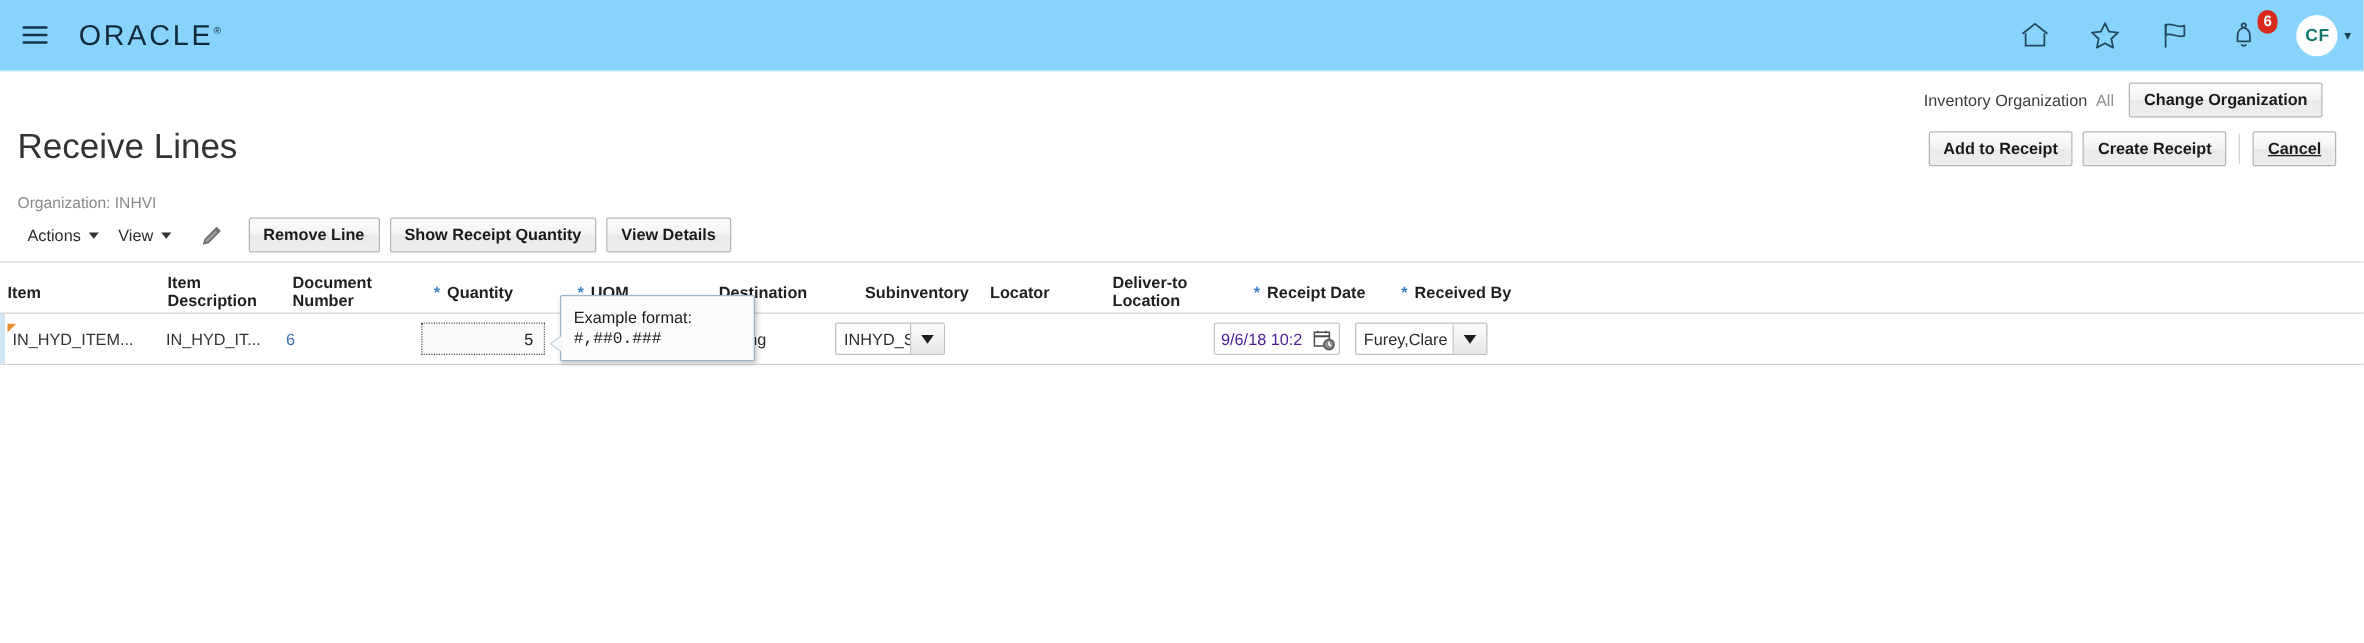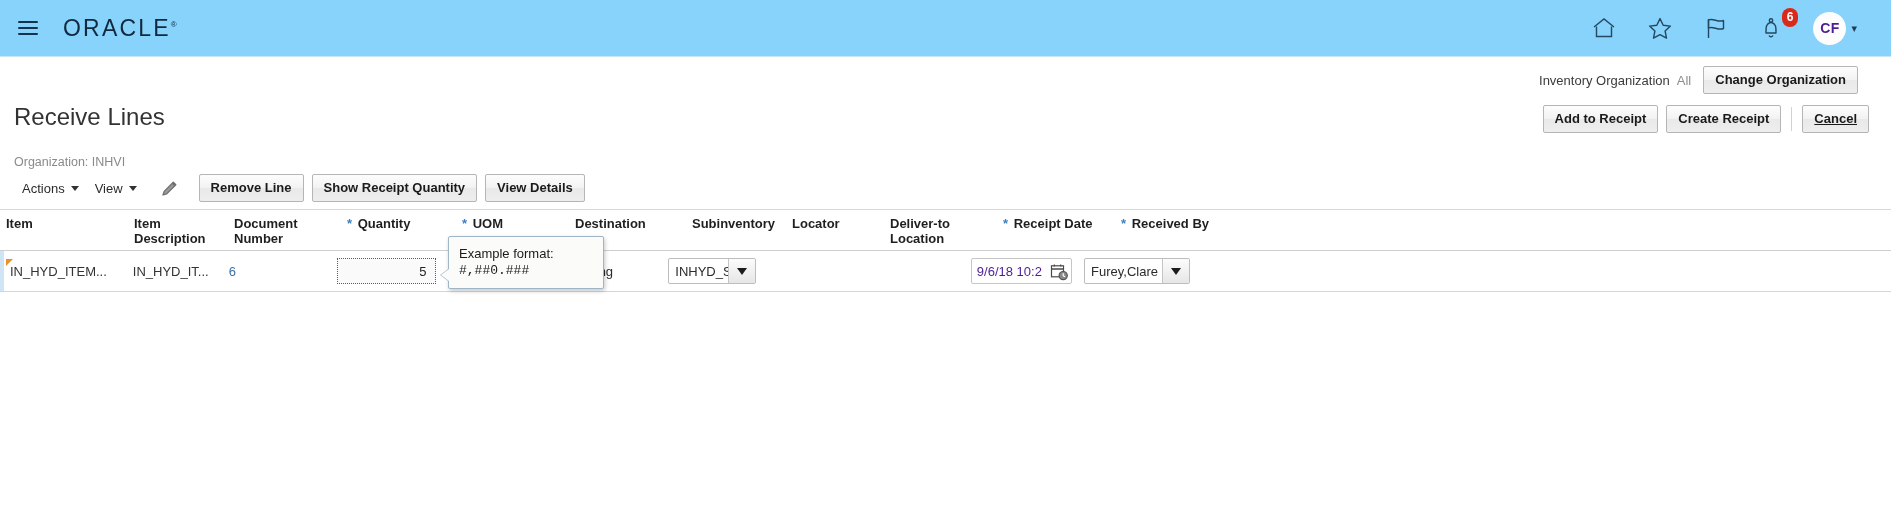--- a/index.html
+++ b/index.html
@@ -17,21 +17,21 @@
     position: relative;
   }
 
   
   .global-header {
     height: 57px;
     background: #87d3fb;
     border-bottom: 1px solid #c7e6f8;
     display: flex;
     align-items: center;
-    padding: 0 34px 0 8px;
+    padding: 0 10px 0 8px;
     box-sizing: border-box;
     position: relative;
   }
   .hamburger {
     width: 34px;
     height: 34px;
     display: flex;
     flex-direction: column;
     justify-content: center;
     align-items: center;
@@ -98,21 +98,21 @@
     display: flex;
     align-items: center;
     gap: 5px;
     cursor: pointer;
   }
   .avatar {
     width: 33px;
     height: 33px;
     border-radius: 50%;
     background: #fdfdfd;
-    color: #4c1d95;
+    color: #0f766e;
     font-size: 14px;
     font-weight: bold;
     display: flex;
     align-items: center;
     justify-content: center;
     letter-spacing: .5px;
   }
   .avatar-caret {
     color: #1d3b52;
     font-size: 11px;
@@ -156,21 +156,21 @@
 
   
   .title-row {
     display: flex;
     align-items: flex-start;
     padding: 0 22px 0 14px;
     height: 42px;
     box-sizing: border-box;
   }
   .page-title {
-    font-size: 24px;
+    font-size: 28px;
     color: #333333;
     font-weight: normal;
     line-height: 28px;
     margin: 0;
     text-align: center;
   }
   .title-actions {
     margin-left: auto;
     display: flex;
     align-items: center;
@@ -230,21 +230,21 @@
   }
   .toolbar .btn { margin-right: 8px; }
 
   
   .grid {
     position: relative;
     margin-top: 4px;
   }
   .grid-head {
     display: flex;
-    align-items: flex-start;
+    align-items: center;
     border-top: 1px solid #d8d8d8;
     border-bottom: 1px solid #cfcfcf;
     background: #ffffff;
     height: 42px;
     box-sizing: border-box;
     padding-top: 6px;
   }
   .grid-head .cell {
     font-size: 13px;
     font-weight: bold;

